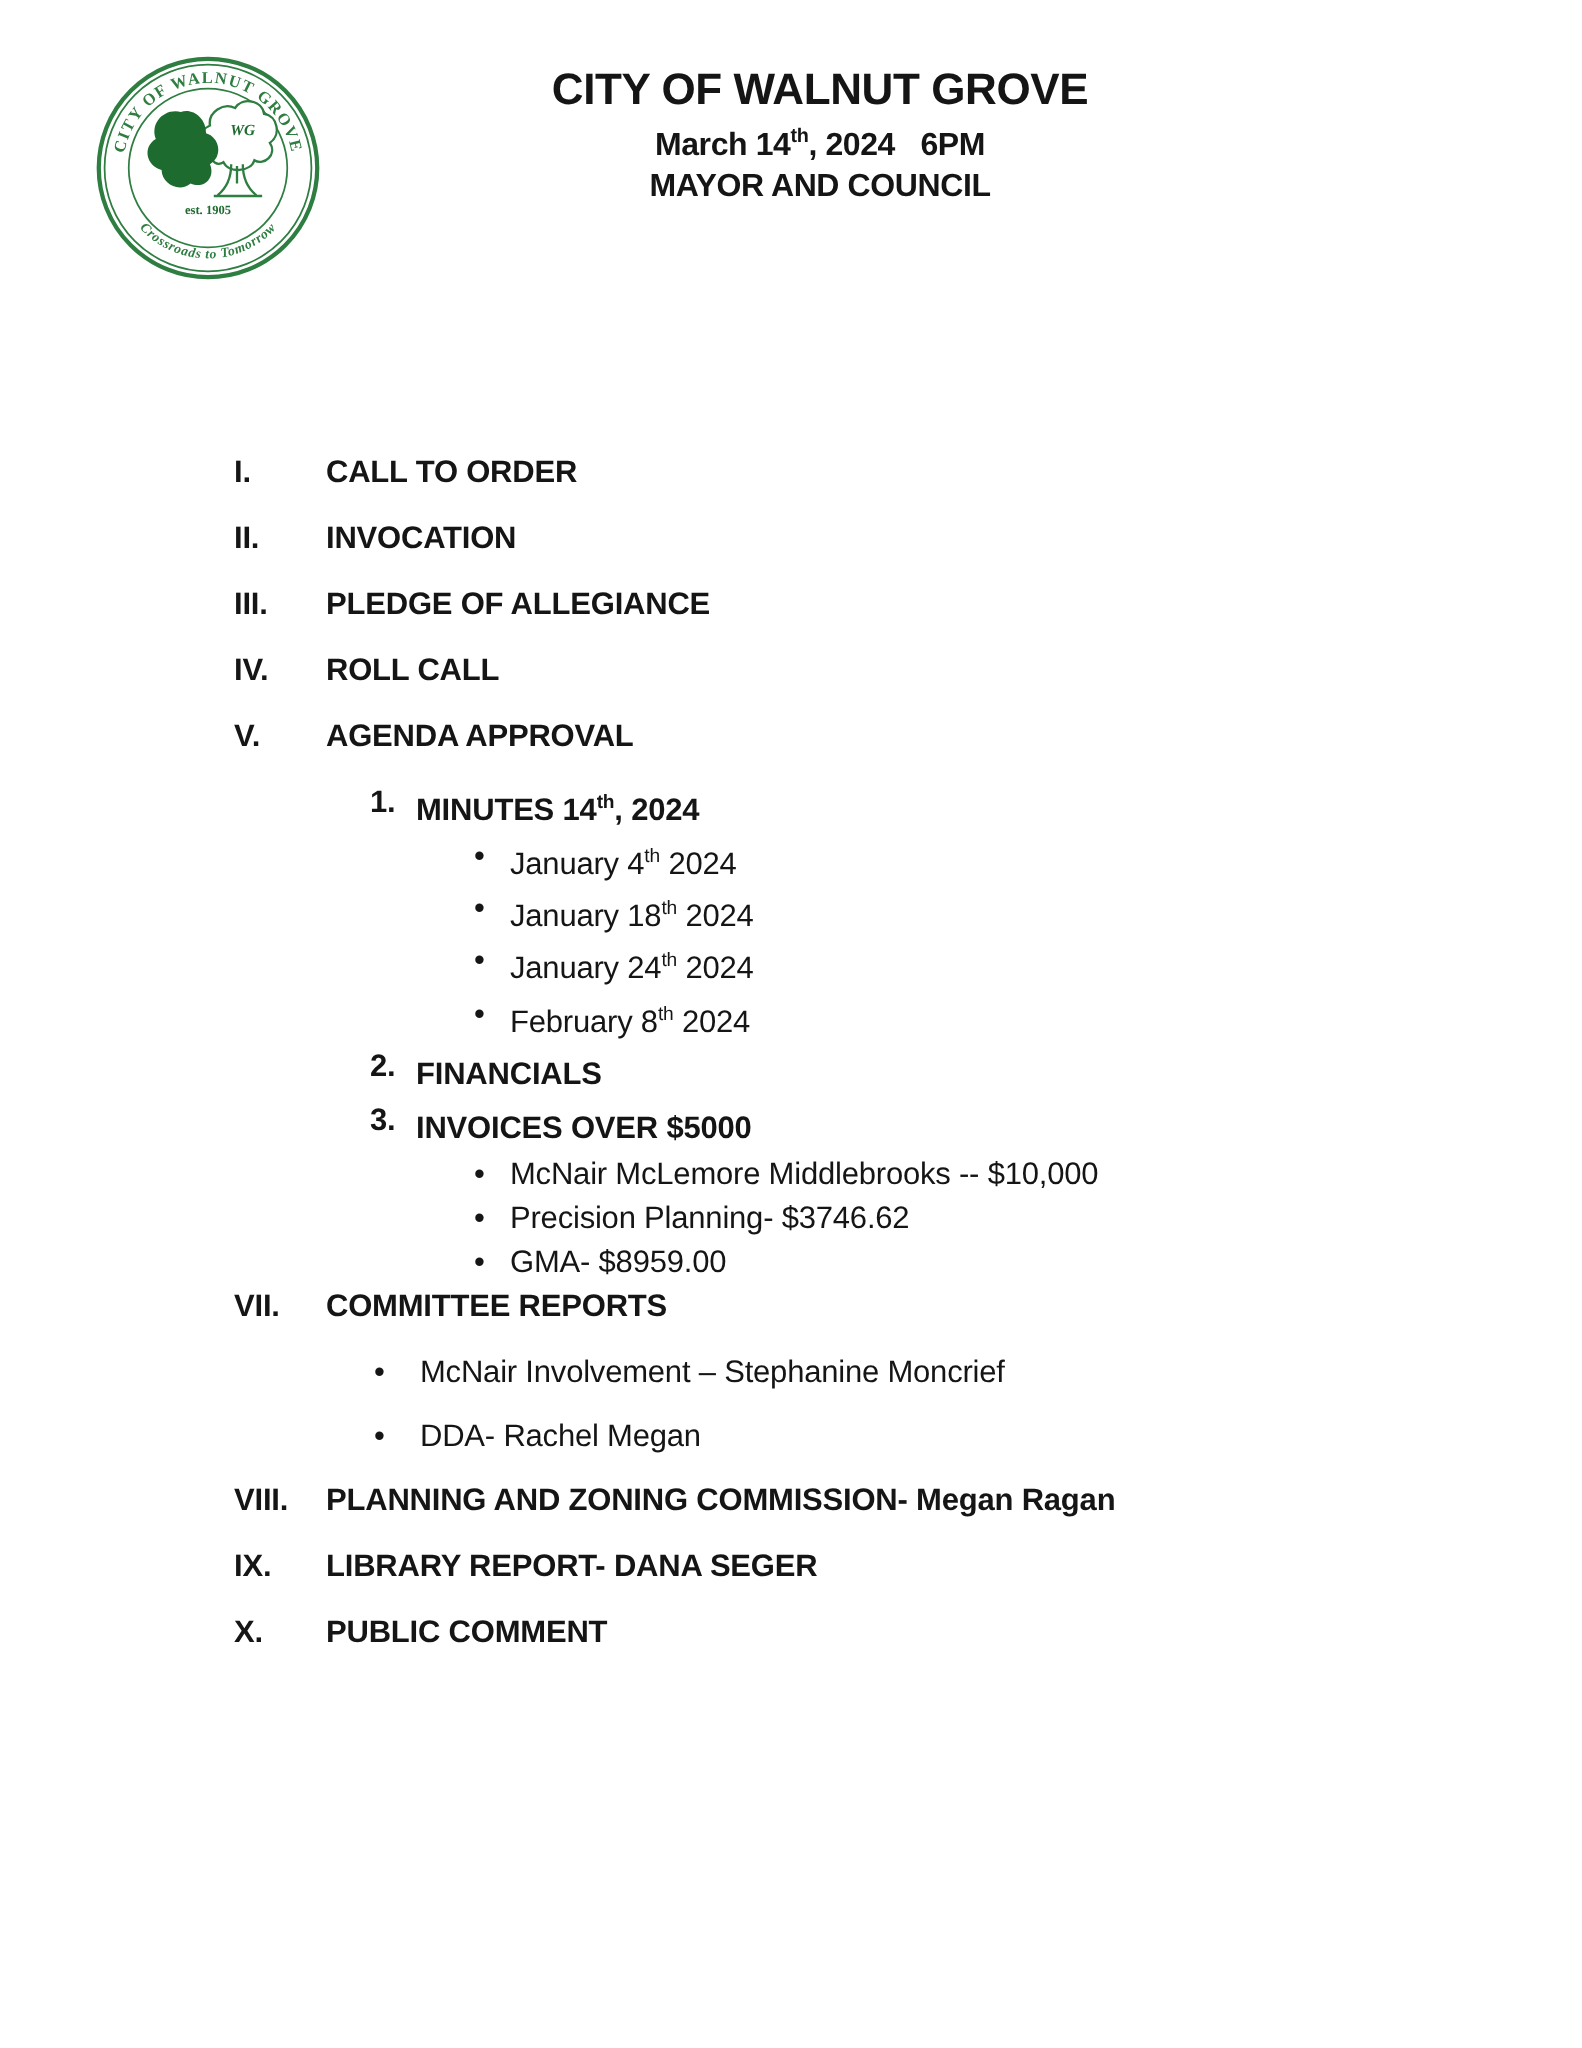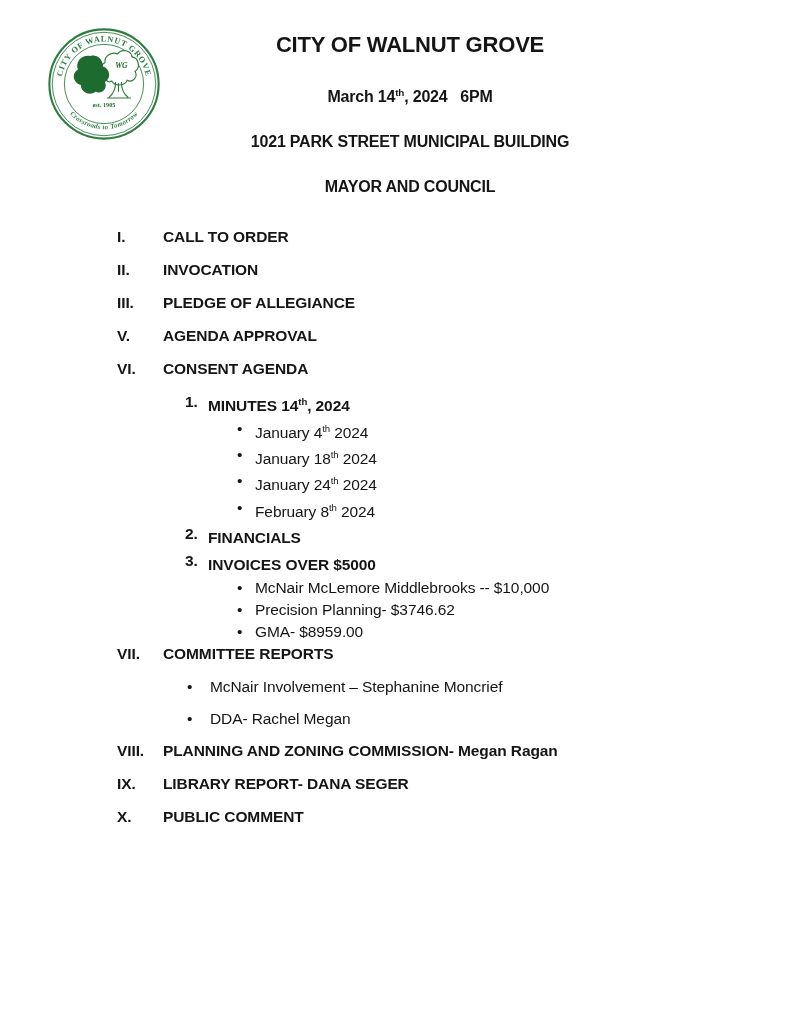--- a/index.html
+++ b/index.html
@@ -27,21 +27,21 @@
   .header {
     position: absolute;
     left: 150px;
     top: 32px;
     width: 520px;
     text-align: center;
     font-weight: 700;
     letter-spacing: -0.2px;
   }
   .header .title { font-size: 22px; line-height: 26px; }
-  .header .hline { font-size: 16px; line-height: 21px; margin-top: 24px; }
+  .header .hline { font-size: 16px; line-height: 21px; }
   .header sup { font-size: 0.62em; }
 
   
   .agenda {
     position: absolute;
     left: 117px;
     top: 227px;
     width: 600px;
     font-size: 15.5px;
     letter-spacing: -0.1px;
@@ -109,45 +109,44 @@
 
       <path d="M46,31 C37,29 30,37 33,45 C26,49 28,59 36,61 C36,68 45,73 51,68 C58,71 64,65 61,58 C68,54 66,44 59,42 C59,34 52,29 46,31 Z" fill="#1e6b2f"></path>
       <text x="78" y="43" font-size="8" font-family="Liberation Serif, serif" font-weight="bold" font-style="italic" text-anchor="middle" fill="#1e6b2f">WG</text>
       <text x="60" y="84" font-size="6.5" font-family="Liberation Serif, serif" font-weight="bold" text-anchor="middle" fill="#1e6b2f">est. 1905</text>
     </svg>
   </div>
 
   <header class="header">
     <div class="title">CITY OF WALNUT GROVE</div>
     <div class="hline"><span>March 14</span><sup>th</sup><span>, 2024&nbsp;&nbsp; 6PM</span></div>
-    <div class="hline">1021 PARK STREET MUNICIPAL BUILDING</div>
     <div class="hline">MAYOR AND COUNCIL</div>
   </header>
 
   <main class="agenda">
 
     <div class="roman-row">
       <span class="numeral">I.</span>
       <span class="label">CALL TO ORDER</span>
     </div>
     <div class="roman-row">
       <span class="numeral">II.</span>
       <span class="label">INVOCATION</span>
     </div>
     <div class="roman-row">
       <span class="numeral">III.</span>
       <span class="label">PLEDGE OF ALLEGIANCE</span>
     </div>
     <div class="roman-row">
+      <span class="numeral">IV.</span>
+      <span class="label">ROLL CALL</span>
+    </div>
+    <div class="roman-row">
       <span class="numeral">V.</span>
       <span class="label">AGENDA APPROVAL</span>
-    </div>
-    <div class="roman-row">
-      <span class="numeral">VI.</span>
-      <span class="label">CONSENT AGENDA</span>
     </div>
 
     <div class="consent-block">
       <div class="numbered-row">
         <span class="num">1.</span>
         <span class="label"><span>MINUTES 14</span><sup>th</sup><span>, 2024</span></span>
       </div>
       <div class="sub-bullets">
         <div class="bullet-row">
           <span class="bullet">•</span>

